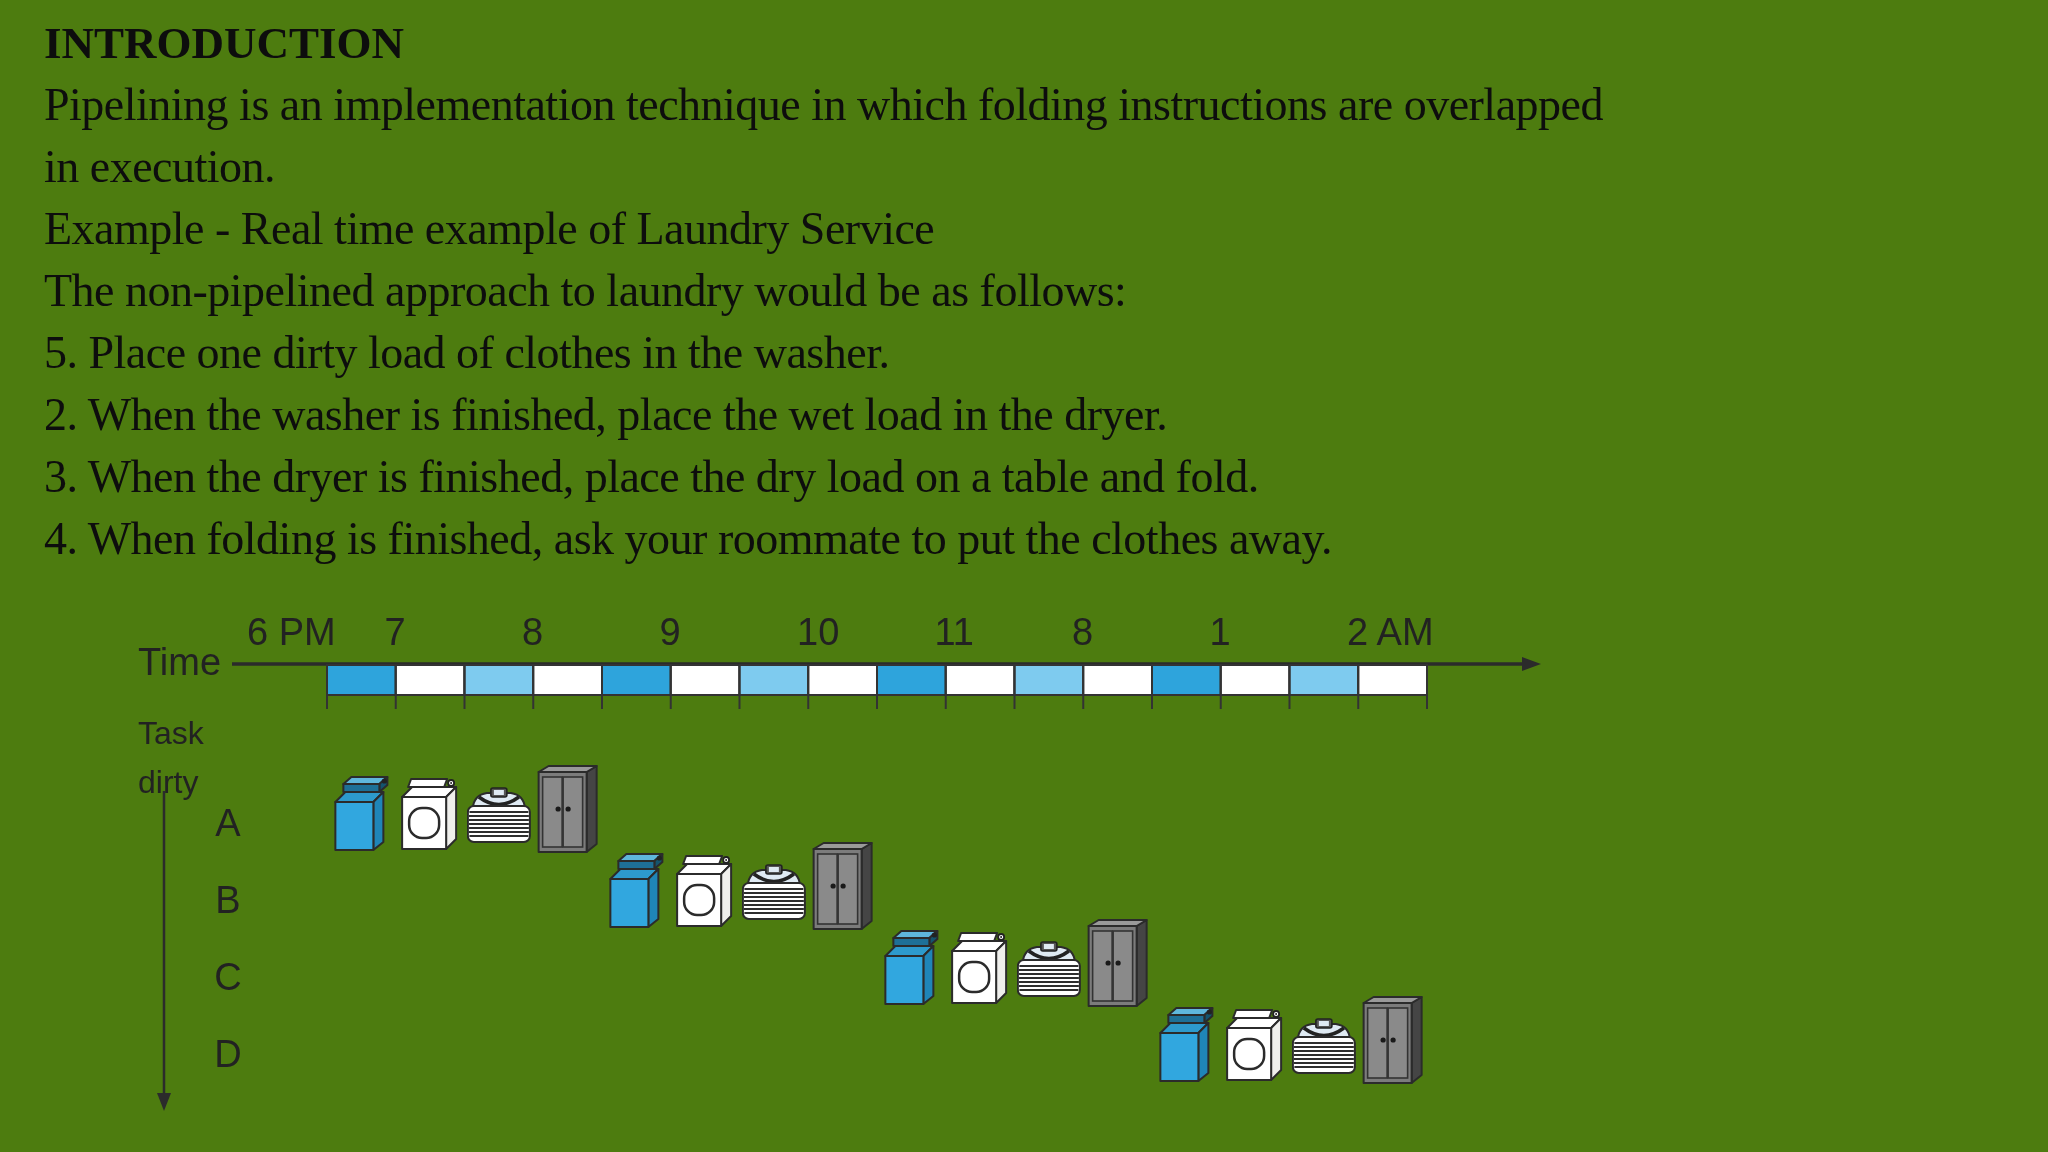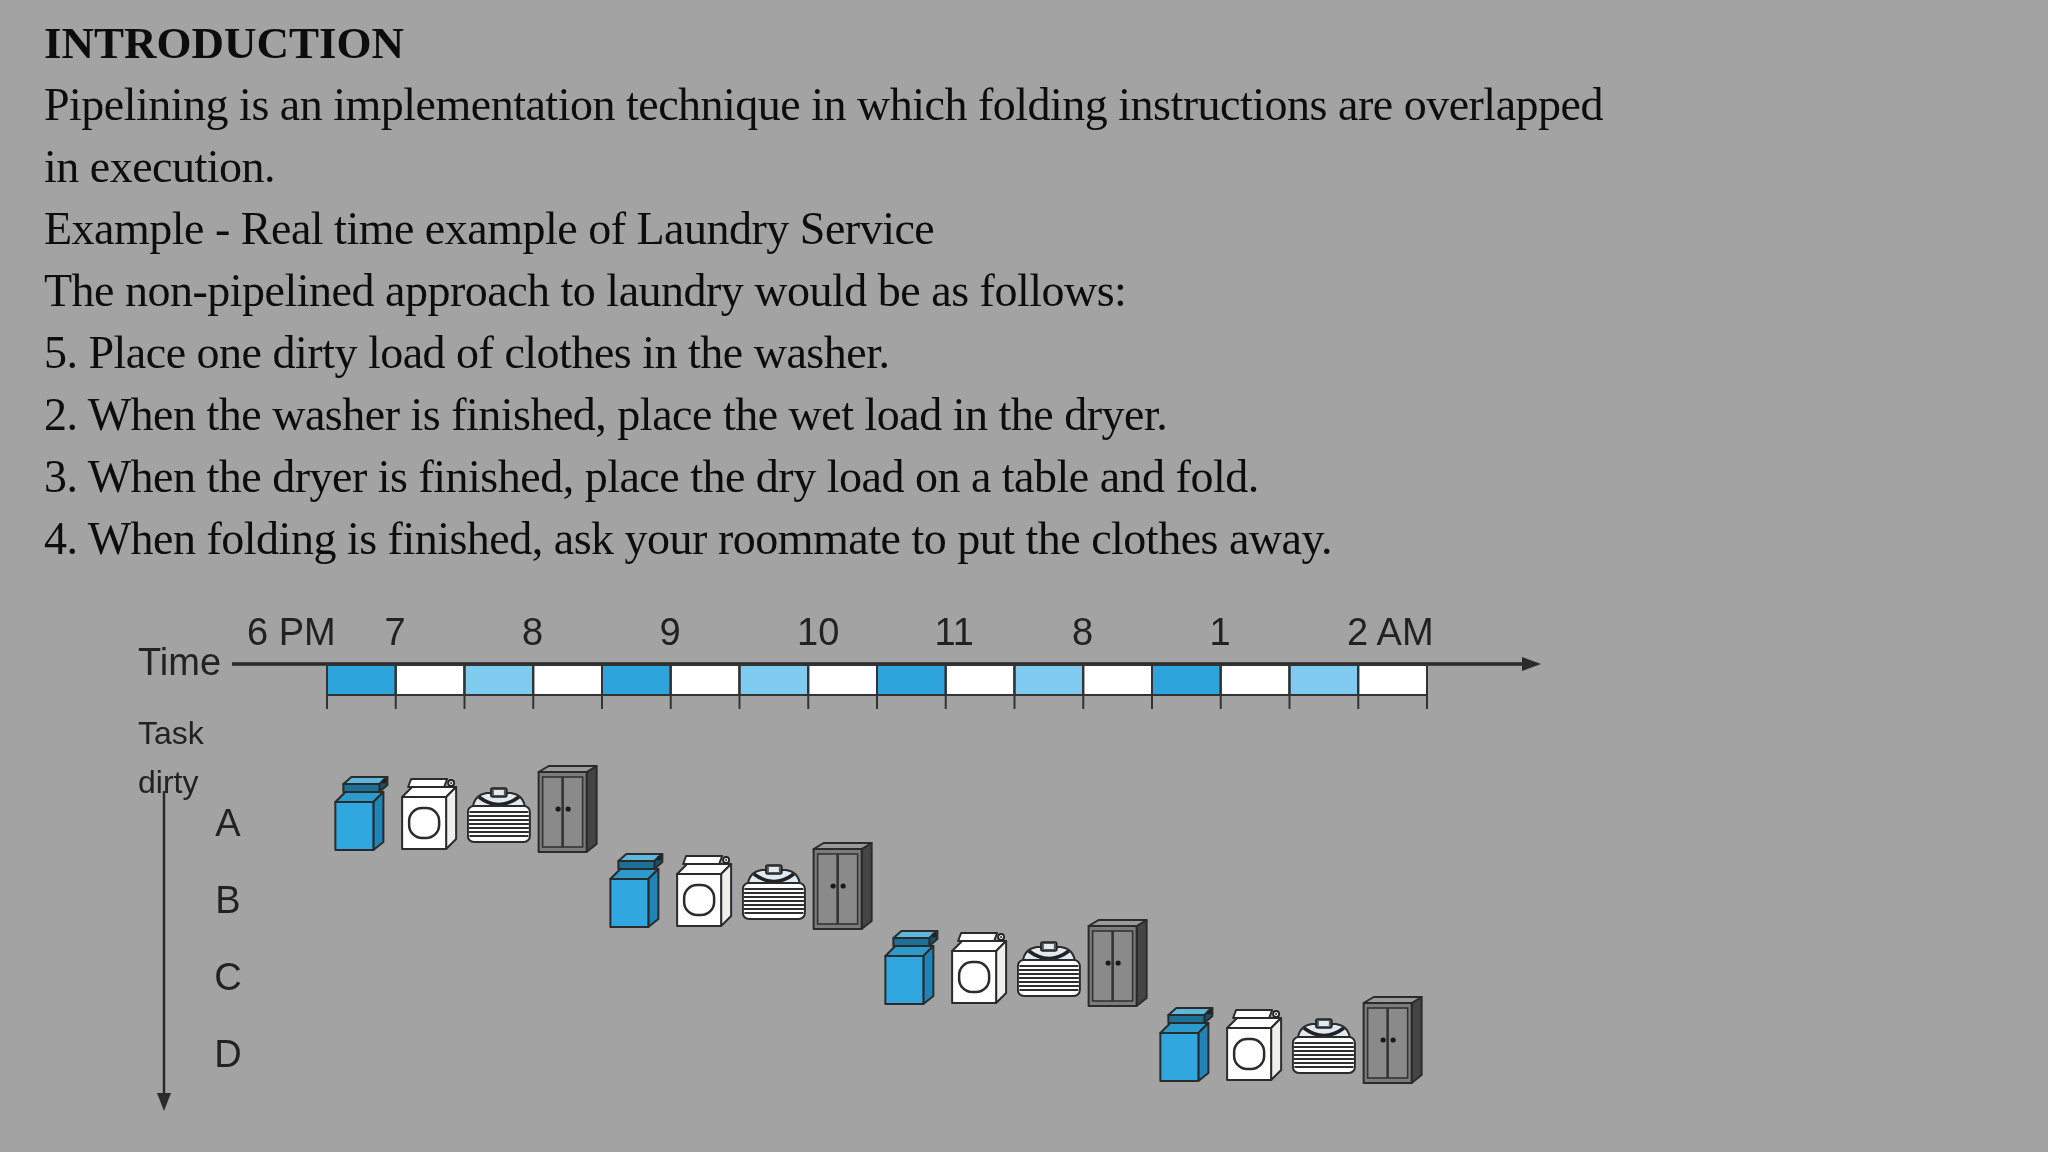--- a/index.html
+++ b/index.html
@@ -1,19 +1,19 @@
 <!DOCTYPE html>
 <html style="--slot-dark: #2EA4DC; --slot-light: #7ECBEF; --outline: #2b2b2b; --washer-front: #31A7DF; --washer-side: #1F85B8; --washer-top: #2D9ACC; --washer-lid: #1E7097; --washer-lid-top: #5FB7DC; --washer-lid-side: #14546E; --dryer-body: #FFFFFF; --dryer-side: #EFEFEC; --folder-cloth: #DFEAF3; --folder-stripe: #2E2E2E; --storer-front: #7C7C7C; --storer-side: #454545; --storer-top: #9A9A9A; --storer-panel: #8A8A8A;"><head>
 <meta charset="utf-8">
 <style>
   html,body{margin:0;padding:0;background:#ffffff;}
   .page{
     position:relative;
     width:2048px;height:1152px;
-    background:#a3a3a3;
+    background:#4d7c0f;
     overflow:hidden;
     font-family:"Liberation Serif", serif;
     color:#111;
   }
   
   .textblock{
     position:absolute;
     left:44px;top:12px;width:1980px;
     font-size:46px;
     line-height:62px;

